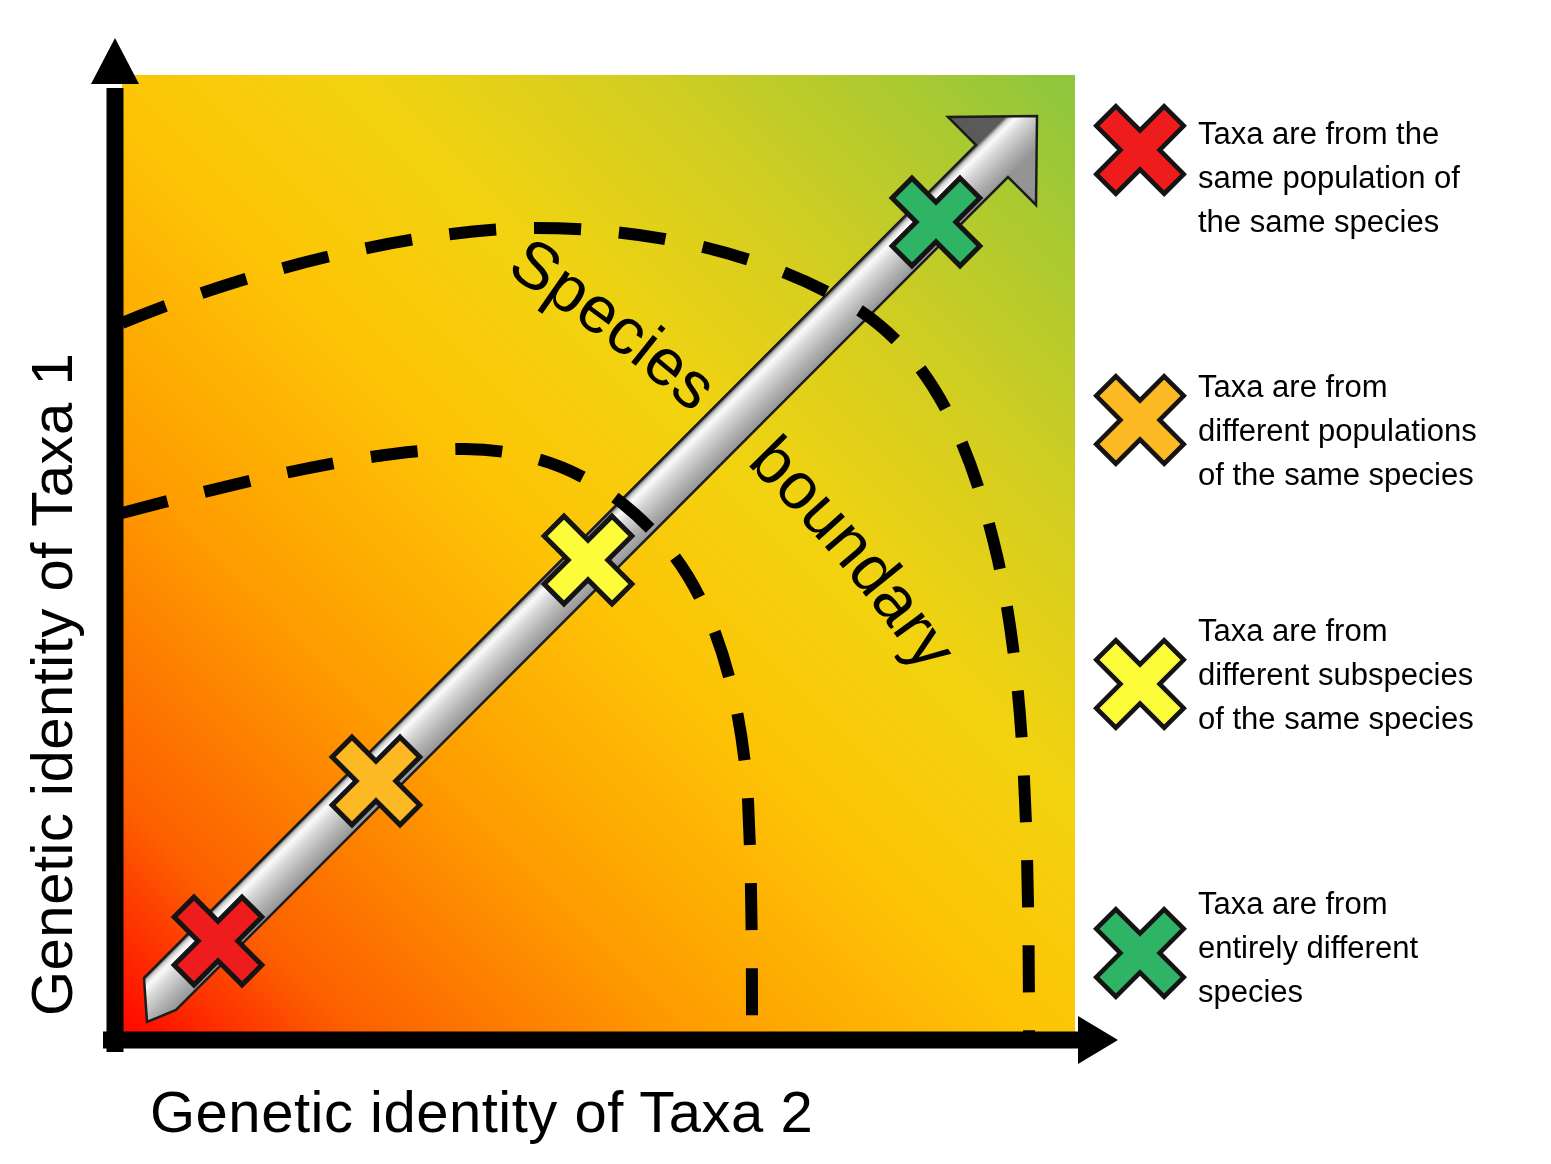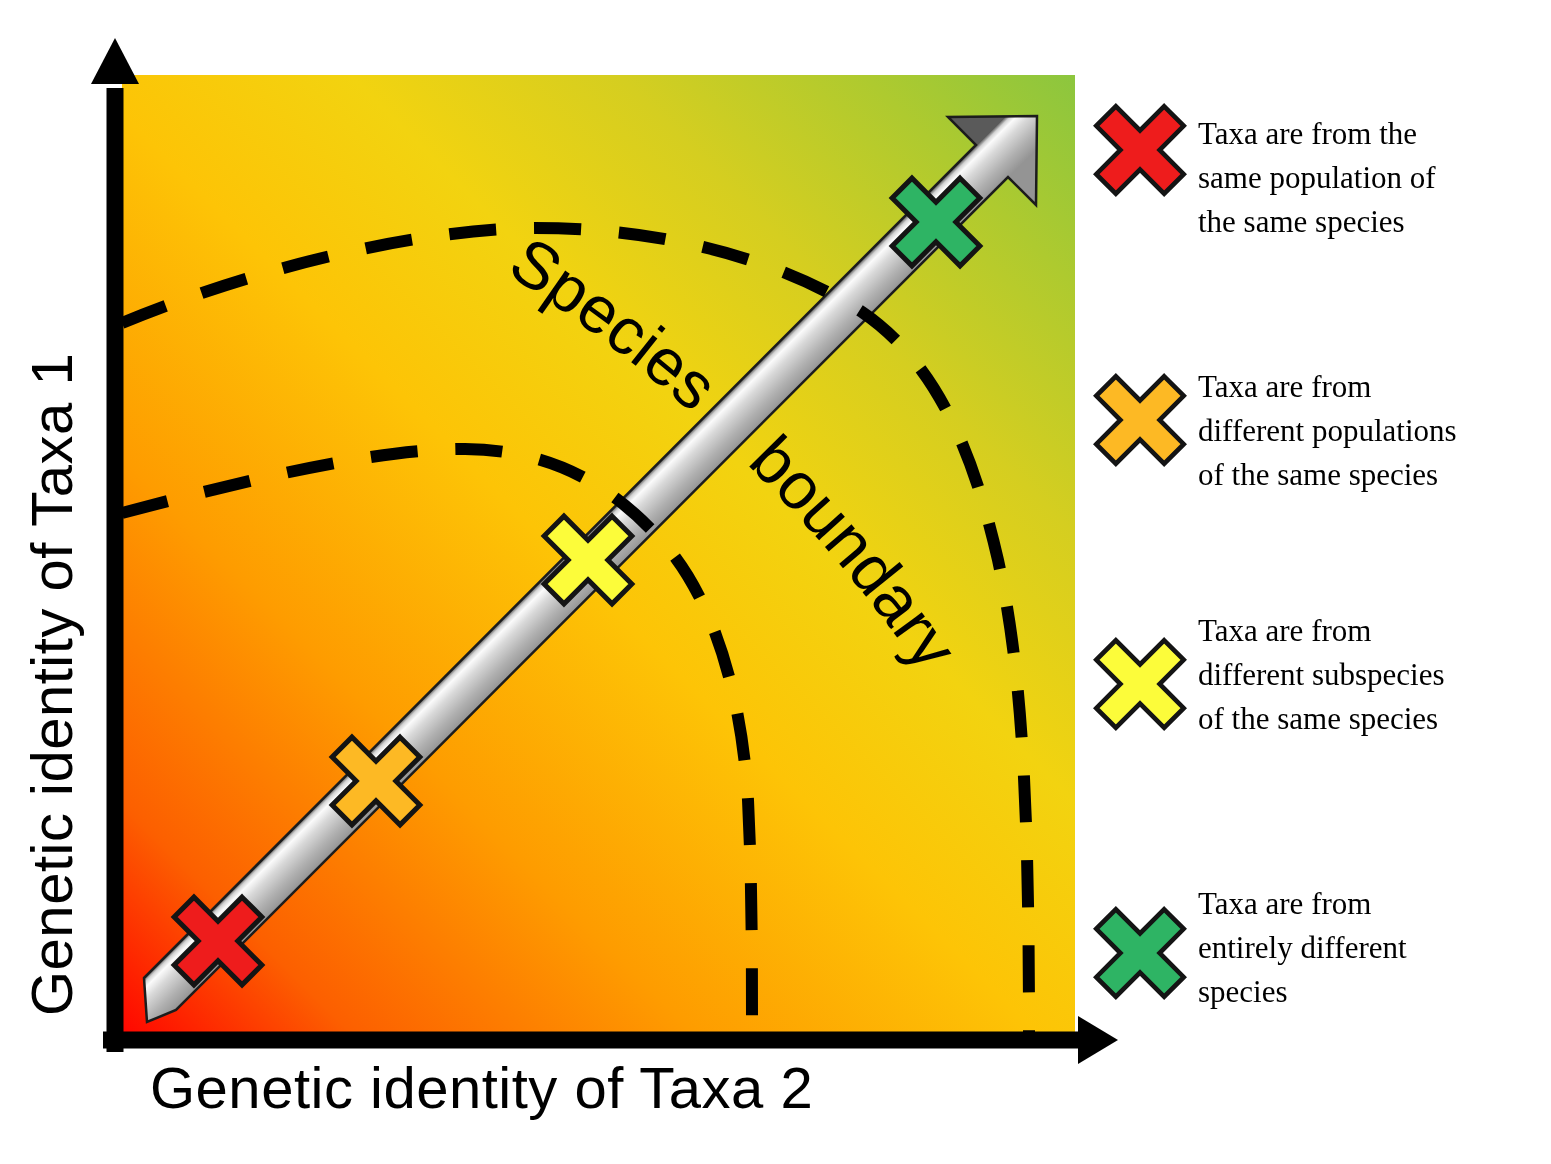--- a/index.html
+++ b/index.html
@@ -12,36 +12,35 @@
   }
   .plot-svg{position:absolute;left:0;top:0;width:1551px;height:1164px;}
   .axis-label{
     position:absolute;
     color:#000;
     font-size:58px;
     letter-spacing:0.5px;
     white-space:nowrap;
     line-height:1.1;
   }
-  .x-label{left:150px;top:1056px;}
+  .x-label{left:150px;top:1080px;}
   .y-label{
     left:20px;top:1016px;
     transform-origin:0 0;
     transform:rotate(-90deg);
   }
   .legend-marker{position:absolute;width:96px;height:96px;}
   .legend-text{
     position:absolute;
     left:1198px;
     width:340px;
     color:#000;
     font-size:31px;
     line-height:44px;
     white-space:pre-line;
-    font-family:Liberation Serif, serif;
   }
   .sb-text{
     font-family:"Liberation Sans", sans-serif;
     font-size:66px;
     fill:#000;
   }
 </style>
 </head>
 <body>
 

